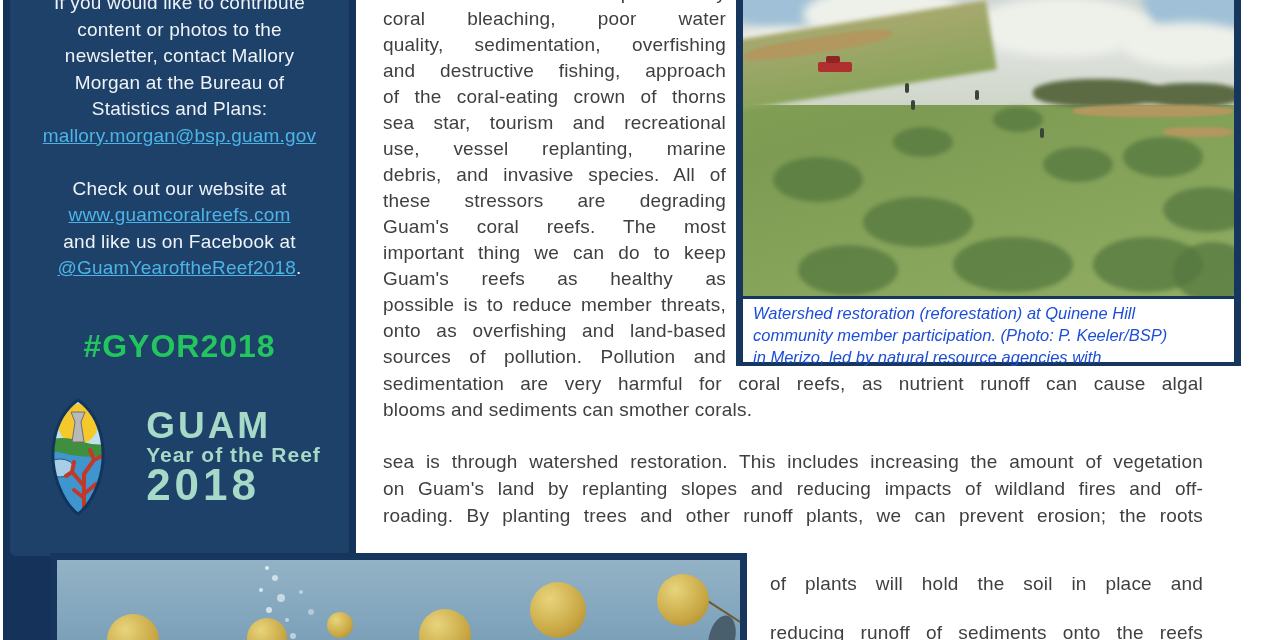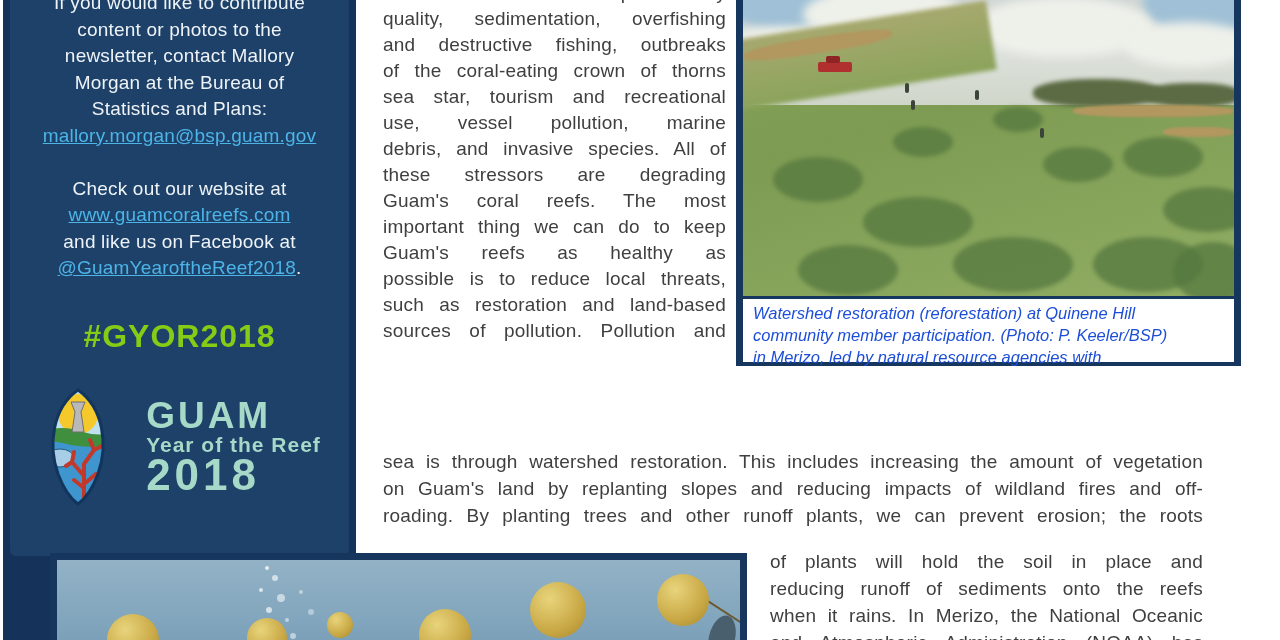--- a/index.html
+++ b/index.html
@@ -6,38 +6,38 @@
   .page{position:relative;width:1280px;height:640px;overflow:hidden;background:#ffffff;
         font-family:"Liberation Sans","DejaVu Sans",sans-serif;}
   
   .sidebar{position:absolute;left:3px;top:-14px;width:353px;height:668px;background:#14325a;}
   .sidebar-panel{position:absolute;left:7px;top:2px;width:339px;height:568px;background:#1d4168;border-radius:6px;}
   .sb-text{padding-top:2px;text-align:center;color:#eef3f8;font-size:19px;line-height:26.5px;letter-spacing:.2px;}
   .sb-line{height:26.5px;overflow:hidden;}
   .sb-spacer{height:26.5px;}
   .sb-link{color:#4cb4e7;text-decoration:underline;cursor:pointer;}
   .sb-period{color:#eef3f8;text-decoration:none;}
-  .hashtag{margin-top:34px;text-align:center;color:#84cc16;font-weight:bold;font-size:32px;letter-spacing:1px;height:40px;line-height:40px;}
+  .hashtag{margin-top:44px;text-align:center;color:#22c55e;font-weight:bold;font-size:32px;letter-spacing:1px;height:40px;line-height:40px;}
   .logo-row{margin-top:32px;display:flex;justify-content:center;align-items:center;gap:28px;}
   .logo-text{color:#a6d9c8;text-align:left;}
   .logo-title{font-size:37px;font-weight:bold;letter-spacing:3px;line-height:36px;}
   .logo-sub{font-size:21px;font-weight:bold;letter-spacing:1px;line-height:18px;margin-top:2px;}
   .logo-year{font-size:44px;font-weight:bold;letter-spacing:4px;line-height:42px;}
   
   .tblock{position:absolute;color:#3f3f3f;font-size:19px;letter-spacing:.2px;}
   .tblock .ln{overflow:hidden;text-align:justify;text-align-last:justify;}
   .tblock.plain-last .ln:last-child{text-align-last:left;}
   .col1{left:383px;top:-20px;width:343px;}
   .col1 .ln{height:26px;line-height:26px;}
   .bridge{left:383px;top:371px;width:820px;}
   .bridge .ln{height:26px;line-height:26px;}
   .para2{left:383px;top:448px;width:820px;}
   .para2 .ln{height:27px;line-height:27px;}
   .col2{left:770px;top:548px;width:433px;}
-  .col2 .ln{height:27px;line-height:27px;}
+  .col2 .ln{height:27px;line-height:27px;margin-top:22px;}
   
   .photo1-frame{position:absolute;left:736px;top:-20px;width:505px;height:386px;border:7px solid #16365e;box-sizing:border-box;background:#fff;}
   .photo1{position:relative;width:491px;height:309px;overflow:hidden;background:linear-gradient(165deg,#8ba45c 0%,#7d9b52 40%,#90ad63 100%);}
   .sky{position:absolute;left:0;top:0;width:100%;height:118px;background:linear-gradient(180deg,#ccd4d2 0%,#dde1dc 55%,#cfd6c9 100%);}
   .skyblue{position:absolute;border-radius:50%;background:#9fc0d6;filter:blur(4px);}
   .cloud{position:absolute;border-radius:50%;background:#eef0ea;filter:blur(5px);}
   .farhill{position:absolute;border-radius:45%;background:#5d6b44;filter:blur(2px);}
   .ridge{position:absolute;background:linear-gradient(180deg,#a7a96e,#8ba45c);filter:blur(2px);}
   .dirt{position:absolute;background:#b2975f;border-radius:40%;filter:blur(1px);}
   .shrub{position:absolute;border-radius:50%;background:#55783f;opacity:.75;filter:blur(2px);}
@@ -106,33 +106,38 @@
           <div class="logo-title">GUAM</div>
           <div class="logo-sub">Year of the Reef</div>
           <div class="logo-year">2018</div>
         </div>
       </div>
     </div>
   </div>
 
   <div class="tblock col1">
       <div class="ln">Guam's reefs are impacted by</div>
+      <div class="ln">coral bleaching, poor water</div>
       <div class="ln">quality, sedimentation, overfishing</div>
-      <div class="ln">and destructive fishing, outbreaks</div>
+      <div class="ln">and destructive fishing, approach</div>
       <div class="ln">of the coral-eating crown of thorns</div>
       <div class="ln">sea star, tourism and recreational</div>
-      <div class="ln">use, vessel pollution, marine</div>
+      <div class="ln">use, vessel replanting, marine</div>
       <div class="ln">debris, and invasive species. All of</div>
       <div class="ln">these stressors are degrading</div>
       <div class="ln">Guam's coral reefs. The most</div>
       <div class="ln">important thing we can do to keep</div>
       <div class="ln">Guam's reefs as healthy as</div>
-      <div class="ln">possible is to reduce local threats,</div>
-      <div class="ln">such as restoration and land-based</div>
+      <div class="ln">possible is to reduce member threats,</div>
+      <div class="ln">onto as overfishing and land-based</div>
       <div class="ln">sources of pollution. Pollution and</div>
+    </div>
+  <div class="tblock bridge plain-last">
+      <div class="ln">sedimentation are very harmful for coral reefs, as nutrient runoff can cause algal</div>
+      <div class="ln">blooms and sediments can smother corals.</div>
     </div>
   <div class="tblock para2">
       <div class="ln">sea is through watershed restoration. This includes increasing the amount of vegetation</div>
       <div class="ln">on Guam's land by replanting slopes and reducing impacts of wildland fires and off-</div>
       <div class="ln">roading. By planting trees and other runoff plants, we can prevent erosion; the roots</div>
     </div>
   <div class="tblock col2">
       <div class="ln">of plants will hold the soil in place and</div>
       <div class="ln">reducing runoff of sediments onto the reefs</div>
       <div class="ln">when it rains. In Merizo, the National Oceanic</div>

